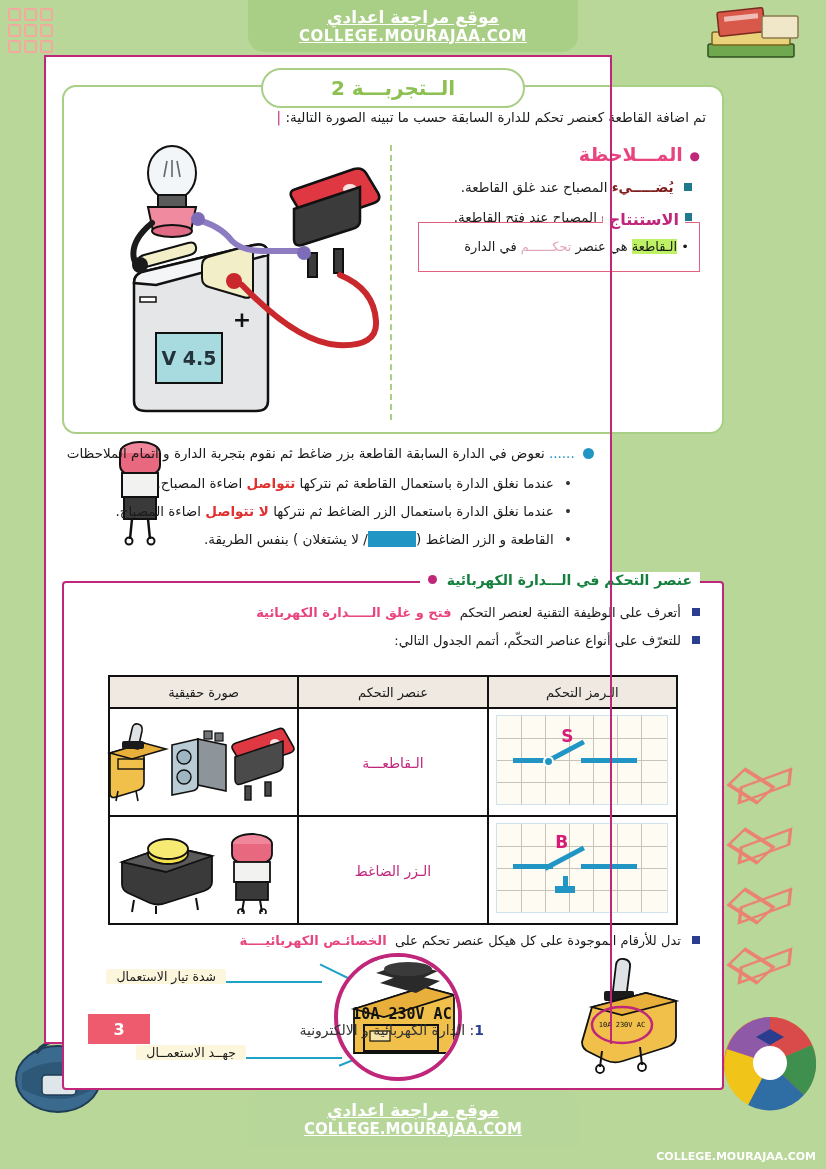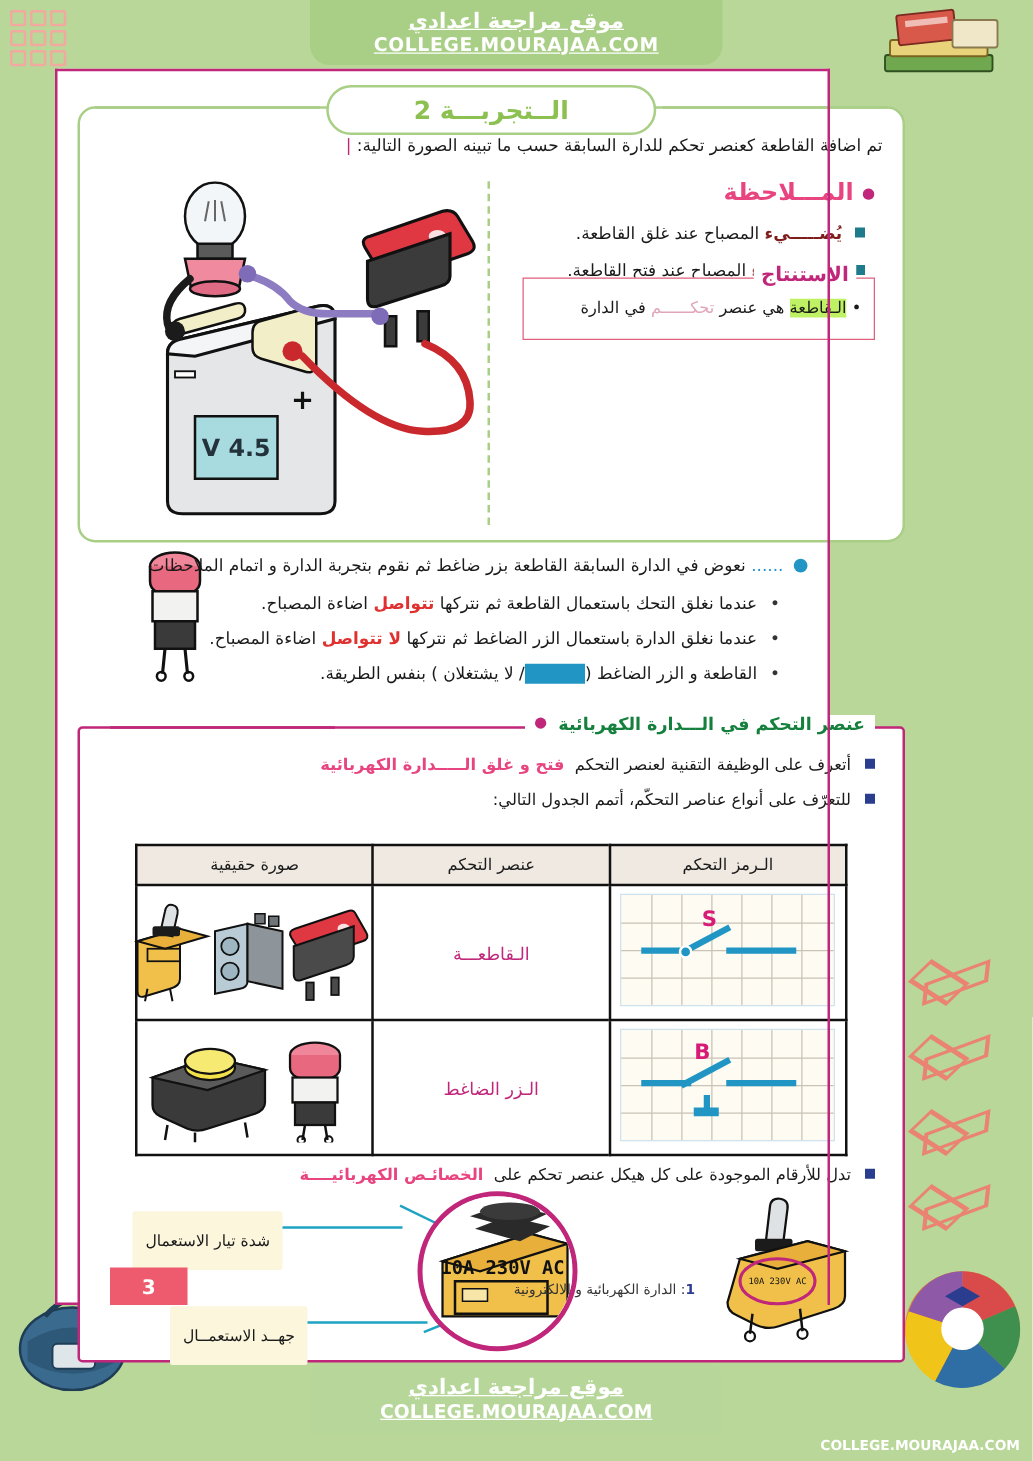--- a/index.html
+++ b/index.html
@@ -5,21 +5,21 @@
   html,body{margin:0;padding:0;}
   body{
     width:826px;height:1169px;position:relative;overflow:hidden;
     background:#b8d798;
     font-family:"DejaVu Sans","Liberation Sans",sans-serif;
   }
   .deco-dots{position:absolute;left:8px;top:8px;width:52px;height:52px;}
   .deco-dots span{position:absolute;width:9px;height:9px;border:2px solid #f2a9a0;border-radius:2px;}
 
   .page-white{
-    position:absolute;left:44px;top:55px;width:620px;height:985px;background:#ffffff;
+    position:absolute;left:44px;top:55px;width:568px;height:985px;background:#ffffff;
     border:2px solid #c0267a;border-left:none;border-right:none;
   }
   .page-white::before{content:"";position:absolute;left:0;top:-2px;bottom:-2px;width:2px;background:#c0267a;}
   .page-white::after{content:"";position:absolute;right:0;top:-2px;bottom:-2px;width:2px;background:#c0267a;}
 
   
   .top-banner{
     position:absolute;left:248px;top:0;width:330px;height:52px;
     background:#a9cf87;border-radius:0 0 16px 16px;
     display:flex;flex-direction:column;align-items:center;justify-content:center;
@@ -114,34 +114,34 @@
 
   .grid-sym{width:170px;height:88px;background:#fdfbf2;border:1px solid #cfe3ef;display:inline-block;position:relative;}
   .gl{position:absolute;background:#c9c2b6;}
   .symline{position:absolute;background:#2196c4;}
   .symlabel{position:absolute;color:#d81b76;font-weight:bold;font-size:17px;}
   .symnode{position:absolute;width:7px;height:7px;border-radius:50%;background:#2196c4;border:2px solid #fff;}
 
   
   .callout{
     position:absolute;background:#fcf6dd;color:#1a1a1a;font-size:12.5px;
-    padding:16px 10px;border-radius:2px;white-space:nowrap;
+    padding:0 10px;border-radius:2px;white-space:nowrap;
   }
   .lead-line{position:absolute;background:#1fa3c4;height:2px;}
   .circle-zoom{
     position:absolute;border:4px solid #c0267a;border-radius:50%;
     background:#fff;overflow:hidden;
   }
 
   
   .pagenum{
     position:absolute;left:44px;bottom:-2px;width:62px;height:30px;background:#ee5b6e;
     color:#fff;font-size:16px;font-weight:bold;display:flex;align-items:center;justify-content:center;
   }
-  .foot-chapter{position:absolute;right:108px;bottom:4px;font-size:11px;color:#333;margin-top:28px;}
+  .foot-chapter{position:absolute;right:128px;bottom:4px;font-size:14px;color:#333;margin-top:28px;}
   .foot-chapter .n{color:#2b3d8f;font-weight:bold;}
 
   
   .chev{position:absolute;right:40px;width:58px;height:48px;}
   .chev i{position:absolute;border:3px solid #ea8373;width:40px;height:14px;}
 
   
   .backpack{position:absolute;left:6px;bottom:56px;width:110px;height:96px;}
   .wheel{position:absolute;right:8px;bottom:58px;width:96px;height:96px;border-radius:50%;}
 
@@ -306,21 +306,21 @@
   </div>
 
   <div class="mid-lead">
     <span class="bullet-dot"></span>
     <span class="dots-lead">......</span>
     <span>نعوض في الدارة السابقة القاطعة بزر ضاغط ثم نقوم بتجربة الدارة و اتمام الملاحظات</span>
   </div>
 
   <div class="mid-item" style="right:40px;top:418px">
     <span class="bd">•</span>
-    <span>عندما نغلق التحك باستعمال القاطعة ثم نتركها</span>
+    <span>عندما نغلق الدارة باستعمال القاطعة ثم نتركها</span>
     <span class="red">تتواصل</span>
     <span>اضاءة المصباح.</span>
   </div>
 
   <div class="mid-item" style="right:40px;top:474px">
     <span class="bd">•</span>
     <span>القاطعة و الزر الضاغط (</span><span class="cyanhl">يشتغلان</span><span>/ لا يشتغلان ) بنفس الطريقة.</span>
   </div>
 
   <div class="mid-item" style="right:40px;top:446px">

